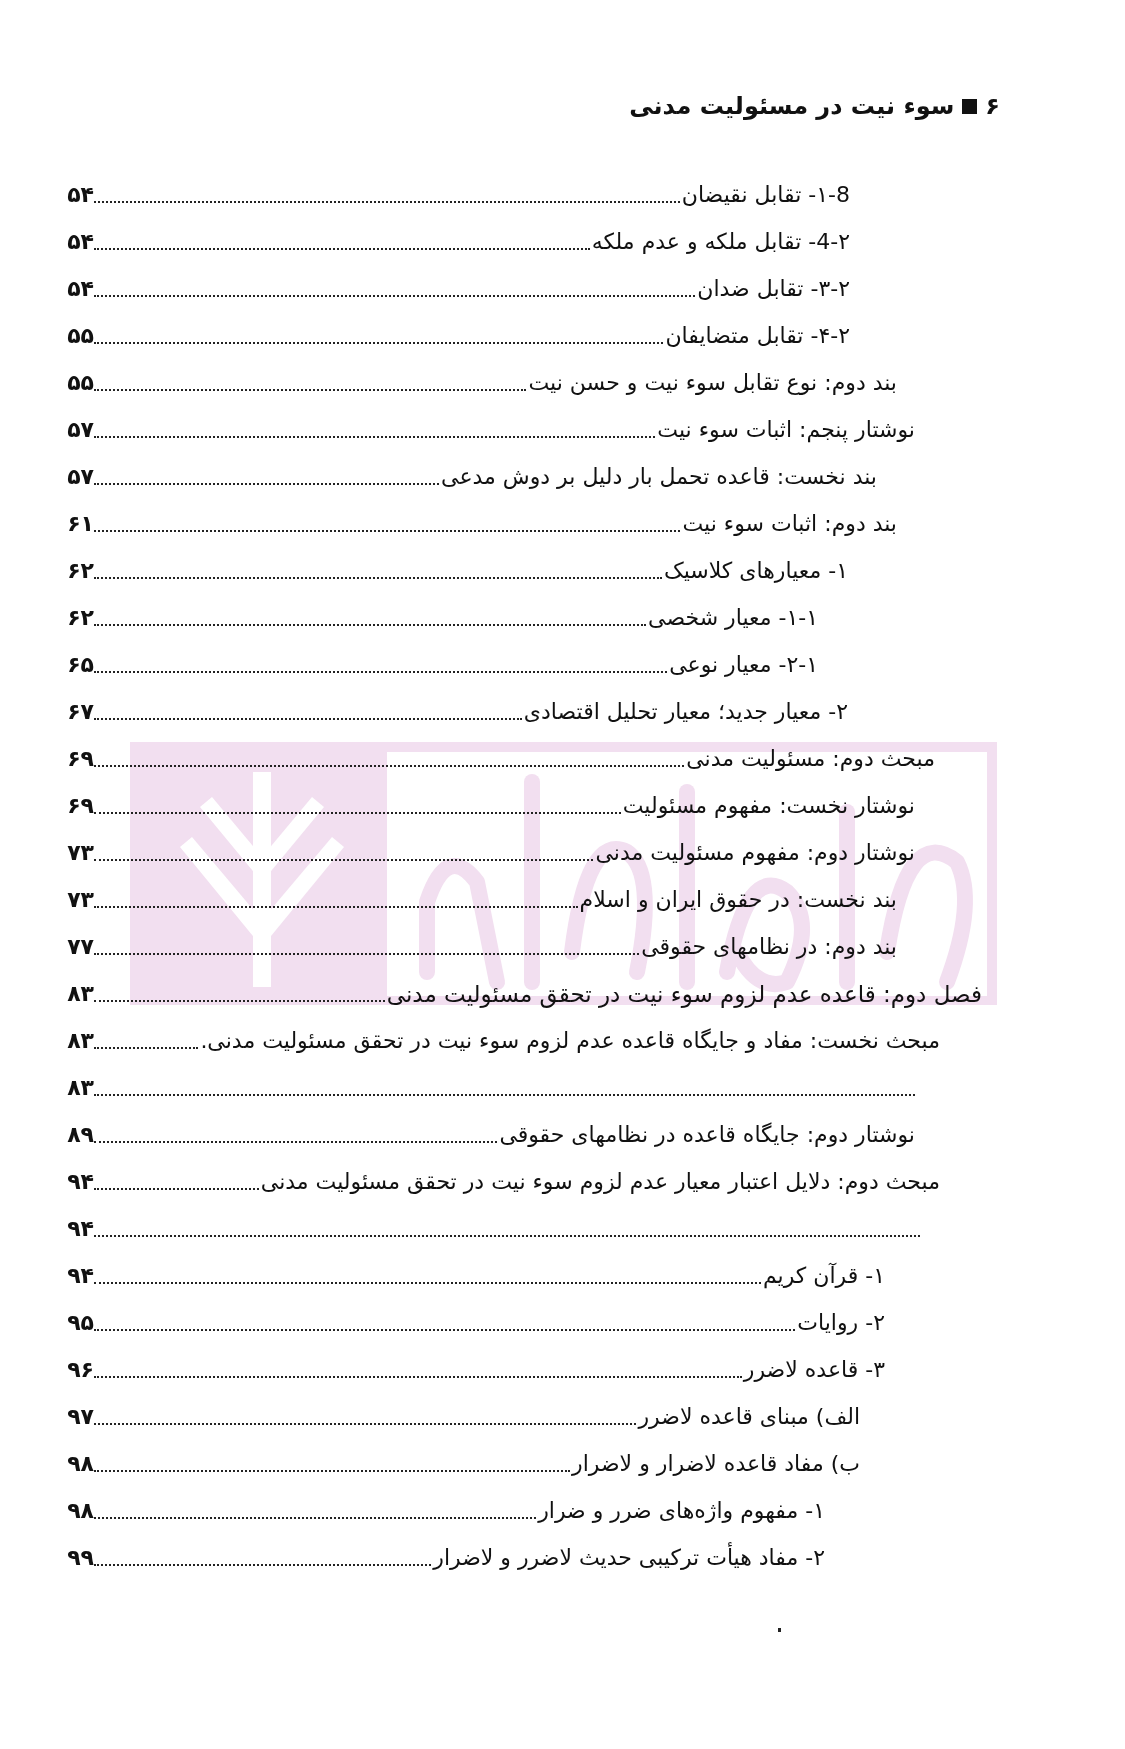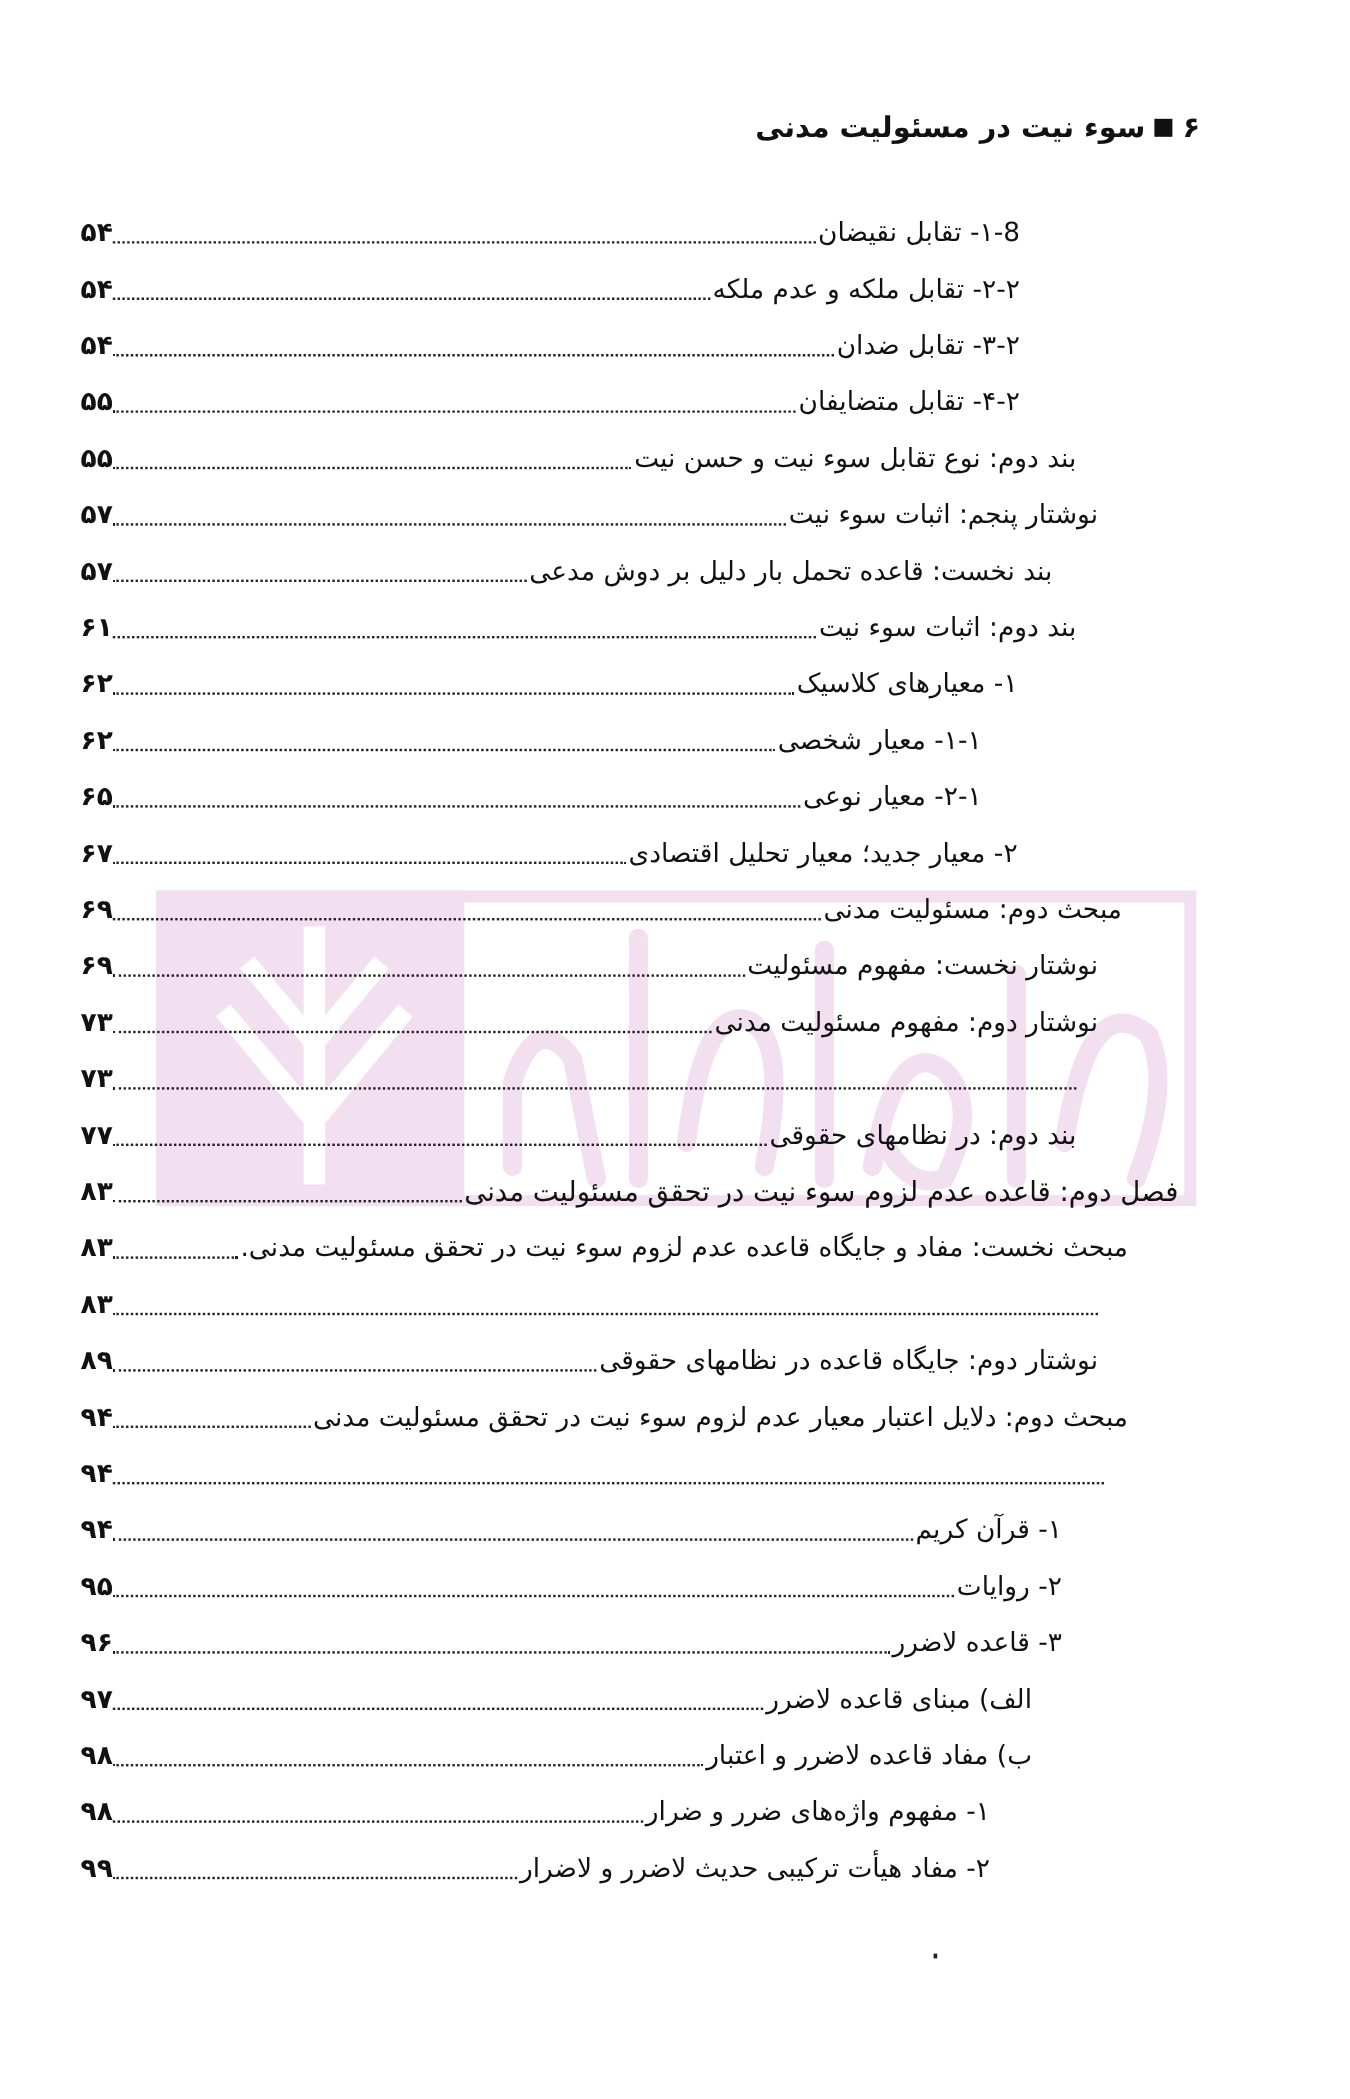--- a/index.html
+++ b/index.html
@@ -54,21 +54,21 @@
   <span>سوء نیت در مسئولیت مدنی</span>
 </div>
 
 <div class="toc" id="toc">
     <div class="row" style="top: 172px; width: 792px;">
       <span class="title">۱-8- تقابل نقیضان</span>
       <span class="dots"></span>
       <span class="page">۵۴</span>
     </div>
     <div class="row" style="top: 219px; width: 792px;">
-      <span class="title">۲-۲- تقابل ملکه و عدم ملکه</span>
+      <span class="title">4-۲- تقابل ملکه و عدم ملکه</span>
       <span class="dots"></span>
       <span class="page">۵۴</span>
     </div>
     <div class="row" style="top: 266px; width: 792px;">
       <span class="title">۳-۲- تقابل ضدان</span>
       <span class="dots"></span>
       <span class="page">۵۴</span>
     </div>
     <div class="row" style="top: 313px; width: 792px;">
       <span class="title">۴-۲- تقابل متضایفان</span>
@@ -124,20 +124,21 @@
       <span class="title">نوشتار نخست: مفهوم مسئولیت</span>
       <span class="dots"></span>
       <span class="page">۶۹</span>
     </div>
     <div class="row" style="top: 830px; width: 857px;">
       <span class="title">نوشتار دوم: مفهوم مسئولیت مدنی</span>
       <span class="dots"></span>
       <span class="page">۷۳</span>
     </div>
     <div class="row" style="top: 877px; width: 839px;">
+      <span class="title">بند نخست: در حقوق ایران و اسلام</span>
       <span class="dots"></span>
       <span class="page">۷۳</span>
     </div>
     <div class="row" style="top: 924px; width: 839px;">
       <span class="title">بند دوم: در نظامهای حقوقی</span>
       <span class="dots"></span>
       <span class="page">۷۷</span>
     </div>
     <div class="row bold" style="top: 971px; width: 924px;">
       <span class="title">فصل دوم: قاعده عدم لزوم سوء نیت در تحقق مسئولیت مدنی</span>
@@ -181,21 +182,21 @@
       <span class="title">۳- قاعده لاضرر</span>
       <span class="dots"></span>
       <span class="page">۹۶</span>
     </div>
     <div class="row" style="top: 1394px; width: 802px;">
       <span class="title">الف) مبنای قاعده لاضرر</span>
       <span class="dots"></span>
       <span class="page">۹۷</span>
     </div>
     <div class="row" style="top: 1441px; width: 802px;">
-      <span class="title">ب) مفاد قاعده لاضرر و اعتبار</span>
+      <span class="title">ب) مفاد قاعده لاضرار و لاضرار</span>
       <span class="dots"></span>
       <span class="page">۹۸</span>
     </div>
     <div class="row" style="top: 1488px; width: 767px;">
       <span class="title">۱- مفهوم واژه‌های ضرر و ضرار</span>
       <span class="dots"></span>
       <span class="page">۹۸</span>
     </div>
     <div class="row" style="top: 1535px; width: 767px;">
       <span class="title">۲- مفاد هیأت ترکیبی حدیث لاضرر و لاضرار</span>

